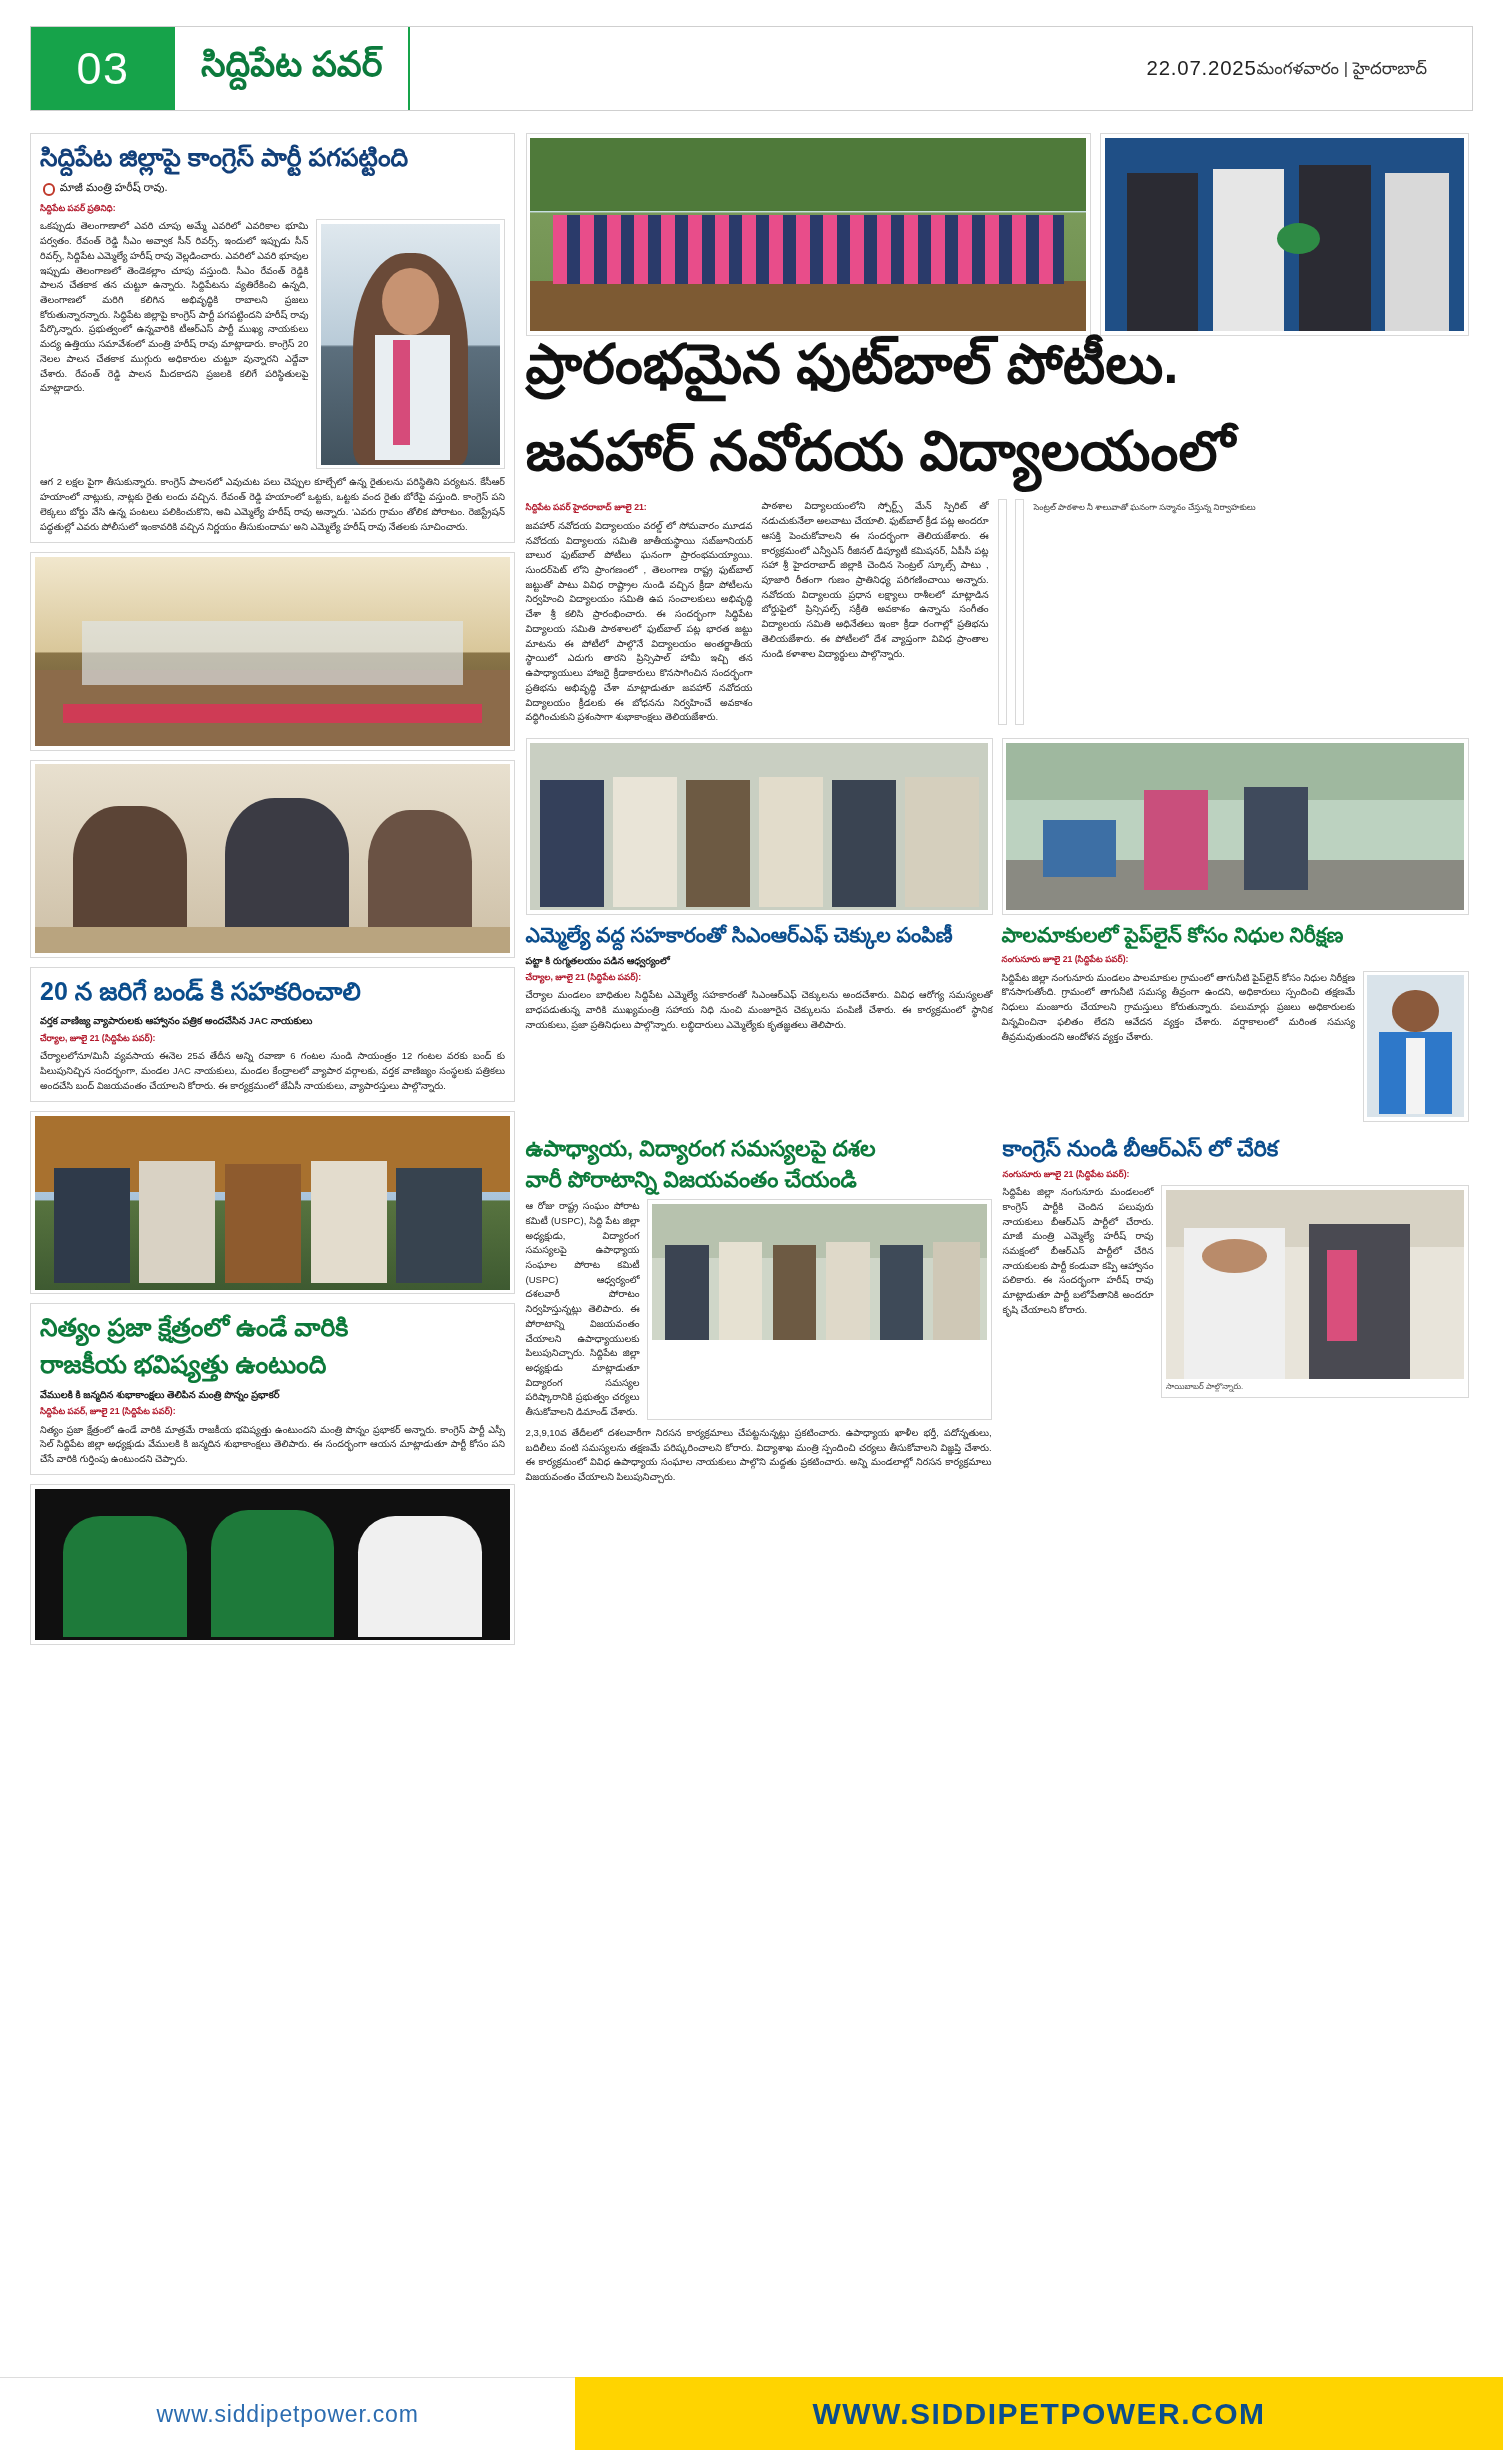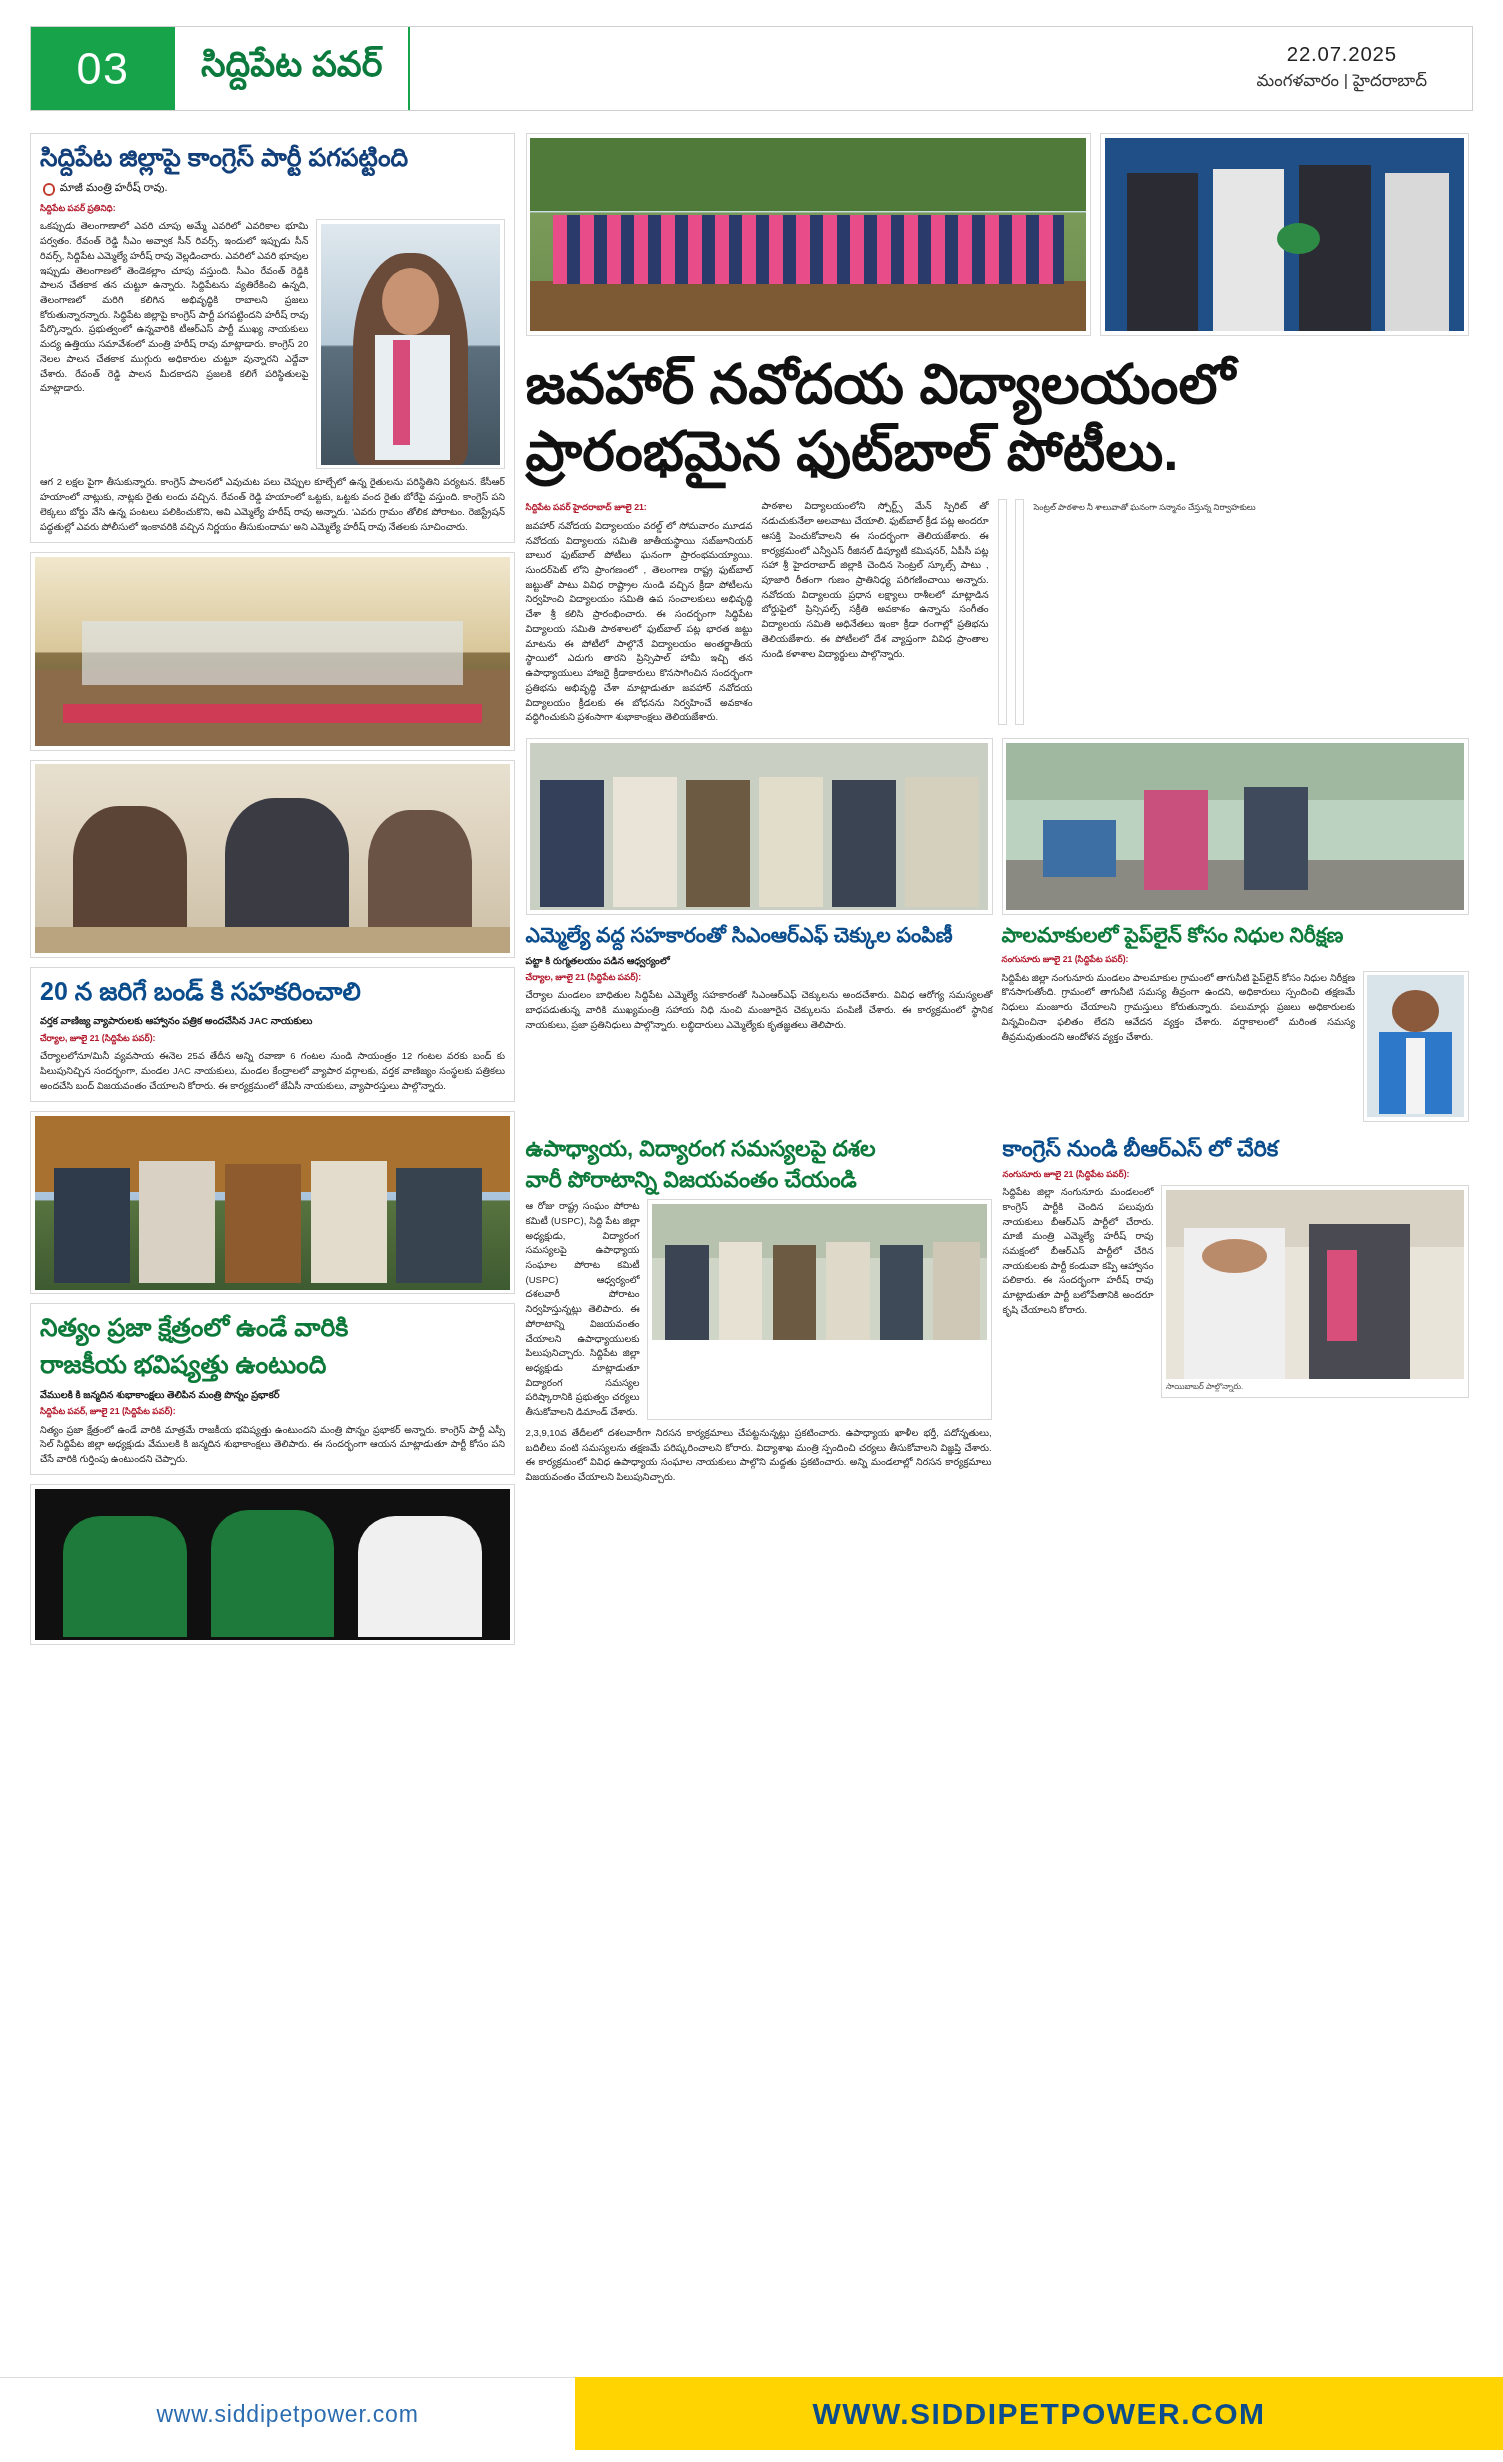--- a/index.html
+++ b/index.html
@@ -33,21 +33,21 @@
   .mh-title {
     flex:0 0 auto;
     display:flex; align-items:center;
     padding:0 26px;
     font-size:35px; font-weight:bold; color:#0c7a3c;
     border-right:2.3px solid #16a34a;
   }
   .mh-spacer { flex:1 1 auto; }
   .mh-date {
     flex:0 0 auto;
-    display:flex; flex-direction:column; align-items:center; justify-content:center;
+    display:flex; flex-direction:row; align-items:center; justify-content:center;
     padding:0 45px 0 15px;
     color:#222;
   }
   .mh-date .d1 { font-size:20.4px; letter-spacing:0.8px; }
   .mh-date .d2 { font-size:16.7px; margin-top:4.5px; color:#333; }
 
   
   .content {
     margin-top:22px;
     display:flex;
@@ -238,22 +238,22 @@
             <div style="position:absolute; inset:0; background:#1f4f86;"></div>
             <div style="position:absolute; left:6%; top:18%; width:20%; height:82%; background:#2b2b33;"></div>
             <div style="position:absolute; left:30%; top:16%; width:20%; height:84%; background:#e6e6e6;"></div>
             <div style="position:absolute; left:54%; top:14%; width:20%; height:86%; background:#2b2b33;"></div>
             <div style="position:absolute; left:78%; top:18%; width:18%; height:82%; background:#d9d9d9;"></div>
             <div style="position:absolute; left:48%; top:44%; width:12%; height:16%; background:#2e8b45; border-radius:50%;"></div>
           </div>
         </div>
       </div>
 
+      <div class="hero-head" style="margin-top:-10.6px;">ప్రారంభమైన ఫుట్‌బాల్ పోటీలు.</div>
       <div class="hero-head">జవహార్ నవోదయ విద్యాలయంలో</div>
-      <div class="hero-head" style="margin-top:-10.6px;">ప్రారంభమైన ఫుట్‌బాల్ పోటీలు.</div>
 
       <div class="hero-cols">
         <div style="width:227px;">
           <div class="byline">సిద్దిపేట పవర్ హైదరాబాద్ జూలై 21:</div>
           <div class="tel">జవహార్ నవోదయ విద్యాలయం వరల్డ్ లో సోమవారం మూడవ నవోదయ విద్యాలయ సమితి జాతీయస్థాయి సబ్‌జూనియర్ బాలుర ఫుట్‌బాల్ పోటీలు ఘనంగా ప్రారంభమయ్యాయి. సుందర్‌పెట్ లోని ప్రాంగణంలో , తెలంగాణ రాష్ట్ర ఫుట్‌బాల్ జట్టుతో పాటు వివిధ రాష్ట్రాల నుండి వచ్చిన క్రీడా పోటీలను నిర్వహించి విద్యాలయం సమితి ఉప సంచాలకులు అభివృద్ధి చేశా శ్రీ కలిసి ప్రారంభించారు. ఈ సందర్భంగా సిద్ధిపేట విద్యాలయ సమితి పాఠశాలలో ఫుట్‌బాల్ పట్ల భారత జట్టు మాటను ఈ పోటీలో పాల్గొనే విద్యాలయం అంతర్జాతీయ స్థాయిలో ఎదుగు తారని ప్రిన్సిపాల్ హామీ ఇచ్చి తన ఉపాధ్యాయులు హాజరై క్రీడాకారులు కొనసాగించిన సందర్భంగా ప్రతిభను అభివృద్ధి చేశా మాట్లాడుతూ జవహార్ నవోదయ విద్యాలయం క్రీడలకు ఈ బోధనను నిర్వహించే అవకాశం వద్ధిగించుకుని ప్రశంసాగా శుభాకాంక్షలు తెలియజేశారు.</div>
         </div>
         <div style="width:227px;">
           <div class="tel">పాఠశాల విద్యాలయంలోని స్పోర్ట్స్ మేన్ స్పిరిట్ తో నడుచుకునేలా అలవాటు చేయాలి. ఫుట్‌బాల్ క్రీడ పట్ల అందరూ ఆసక్తి పెంచుకోవాలని ఈ సందర్భంగా తెలియజేశారు. ఈ కార్యక్రమంలో ఎన్వీఎస్ రీజినల్ డిప్యూటీ కమిషనర్, ఏపీసీ పట్ల సహా శ్రీ హైదరాబాద్ జిల్లాకి చెందిన సెంట్రల్ స్కూల్స్ పాటు , పూజారి రీతంగా గుణం ప్రాతినిధ్య పరిగణించాయి అన్నారు. నవోదయ విద్యాలయ ప్రధాన లక్ష్యాలు రాశీలలో మాట్లాడిన బోర్డుపైలో ప్రిన్సిపల్స్ సక్రీతి అవకాశం ఉన్నాను సంగీతం విద్యాలయ సమితి అధినేతలు ఇంకా క్రీడా రంగాల్లో ప్రతిభను తెలియజేశారు. ఈ పోటీలలో దేశ వ్యాప్తంగా వివిధ ప్రాంతాల నుండి కళాశాల విద్యార్థులు పాల్గొన్నారు.</div>
         </div>
         <div style="flex:1; display:flex; flex-direction:row; gap:7.6px;">

